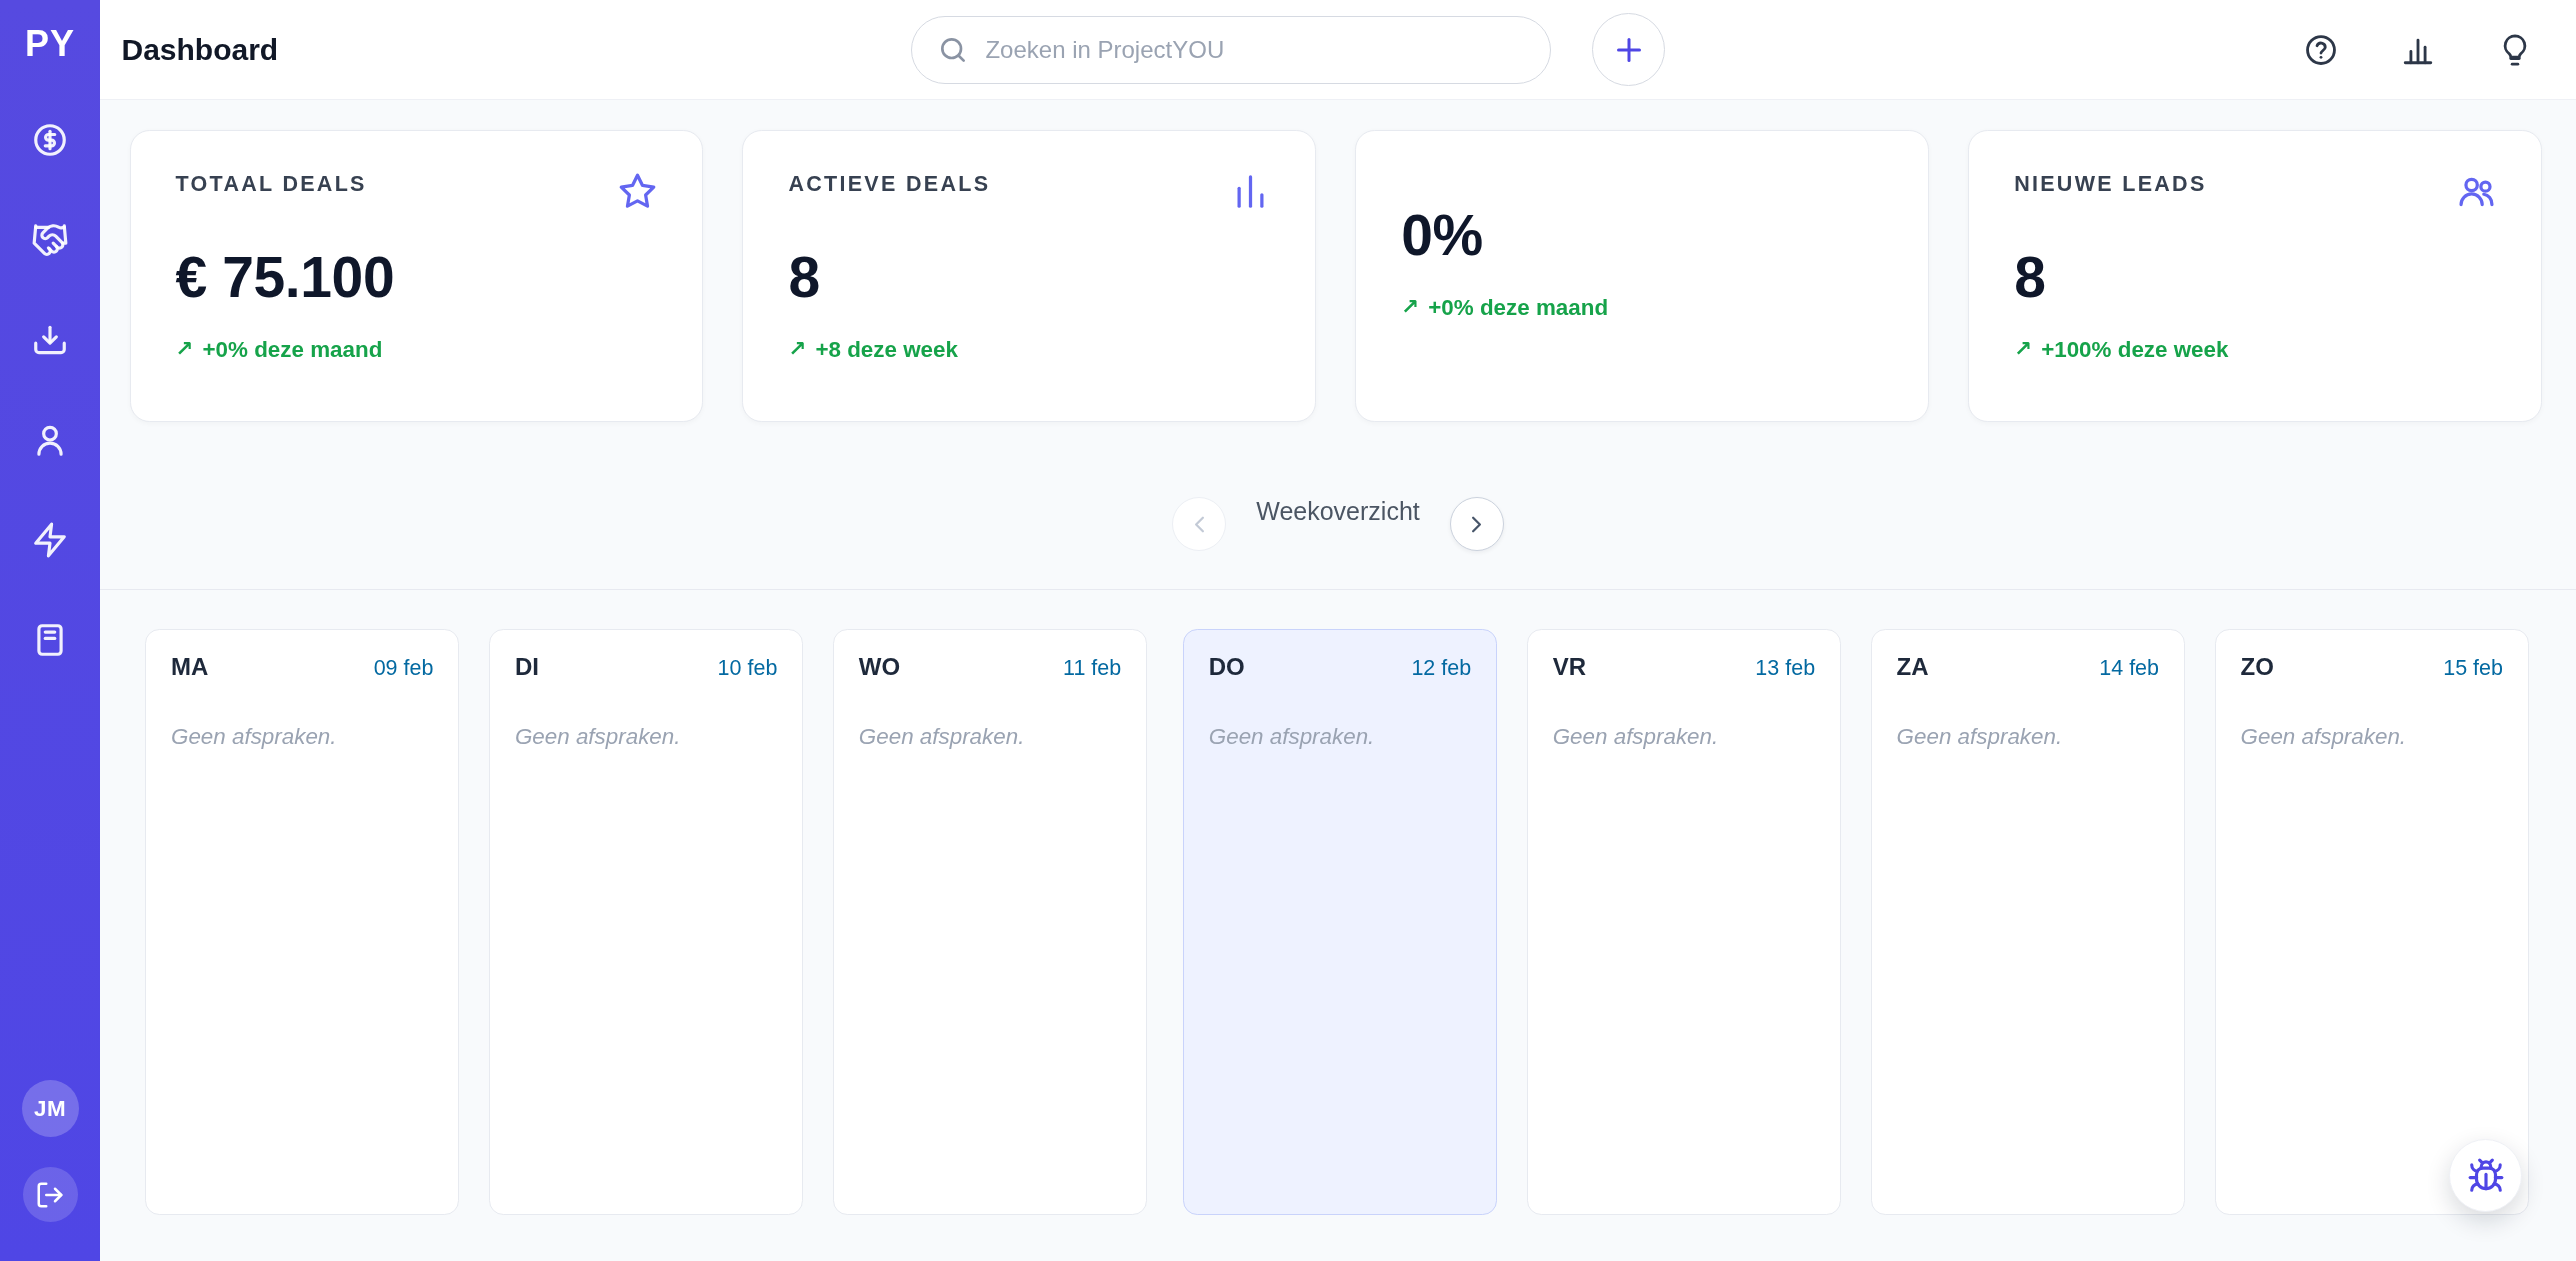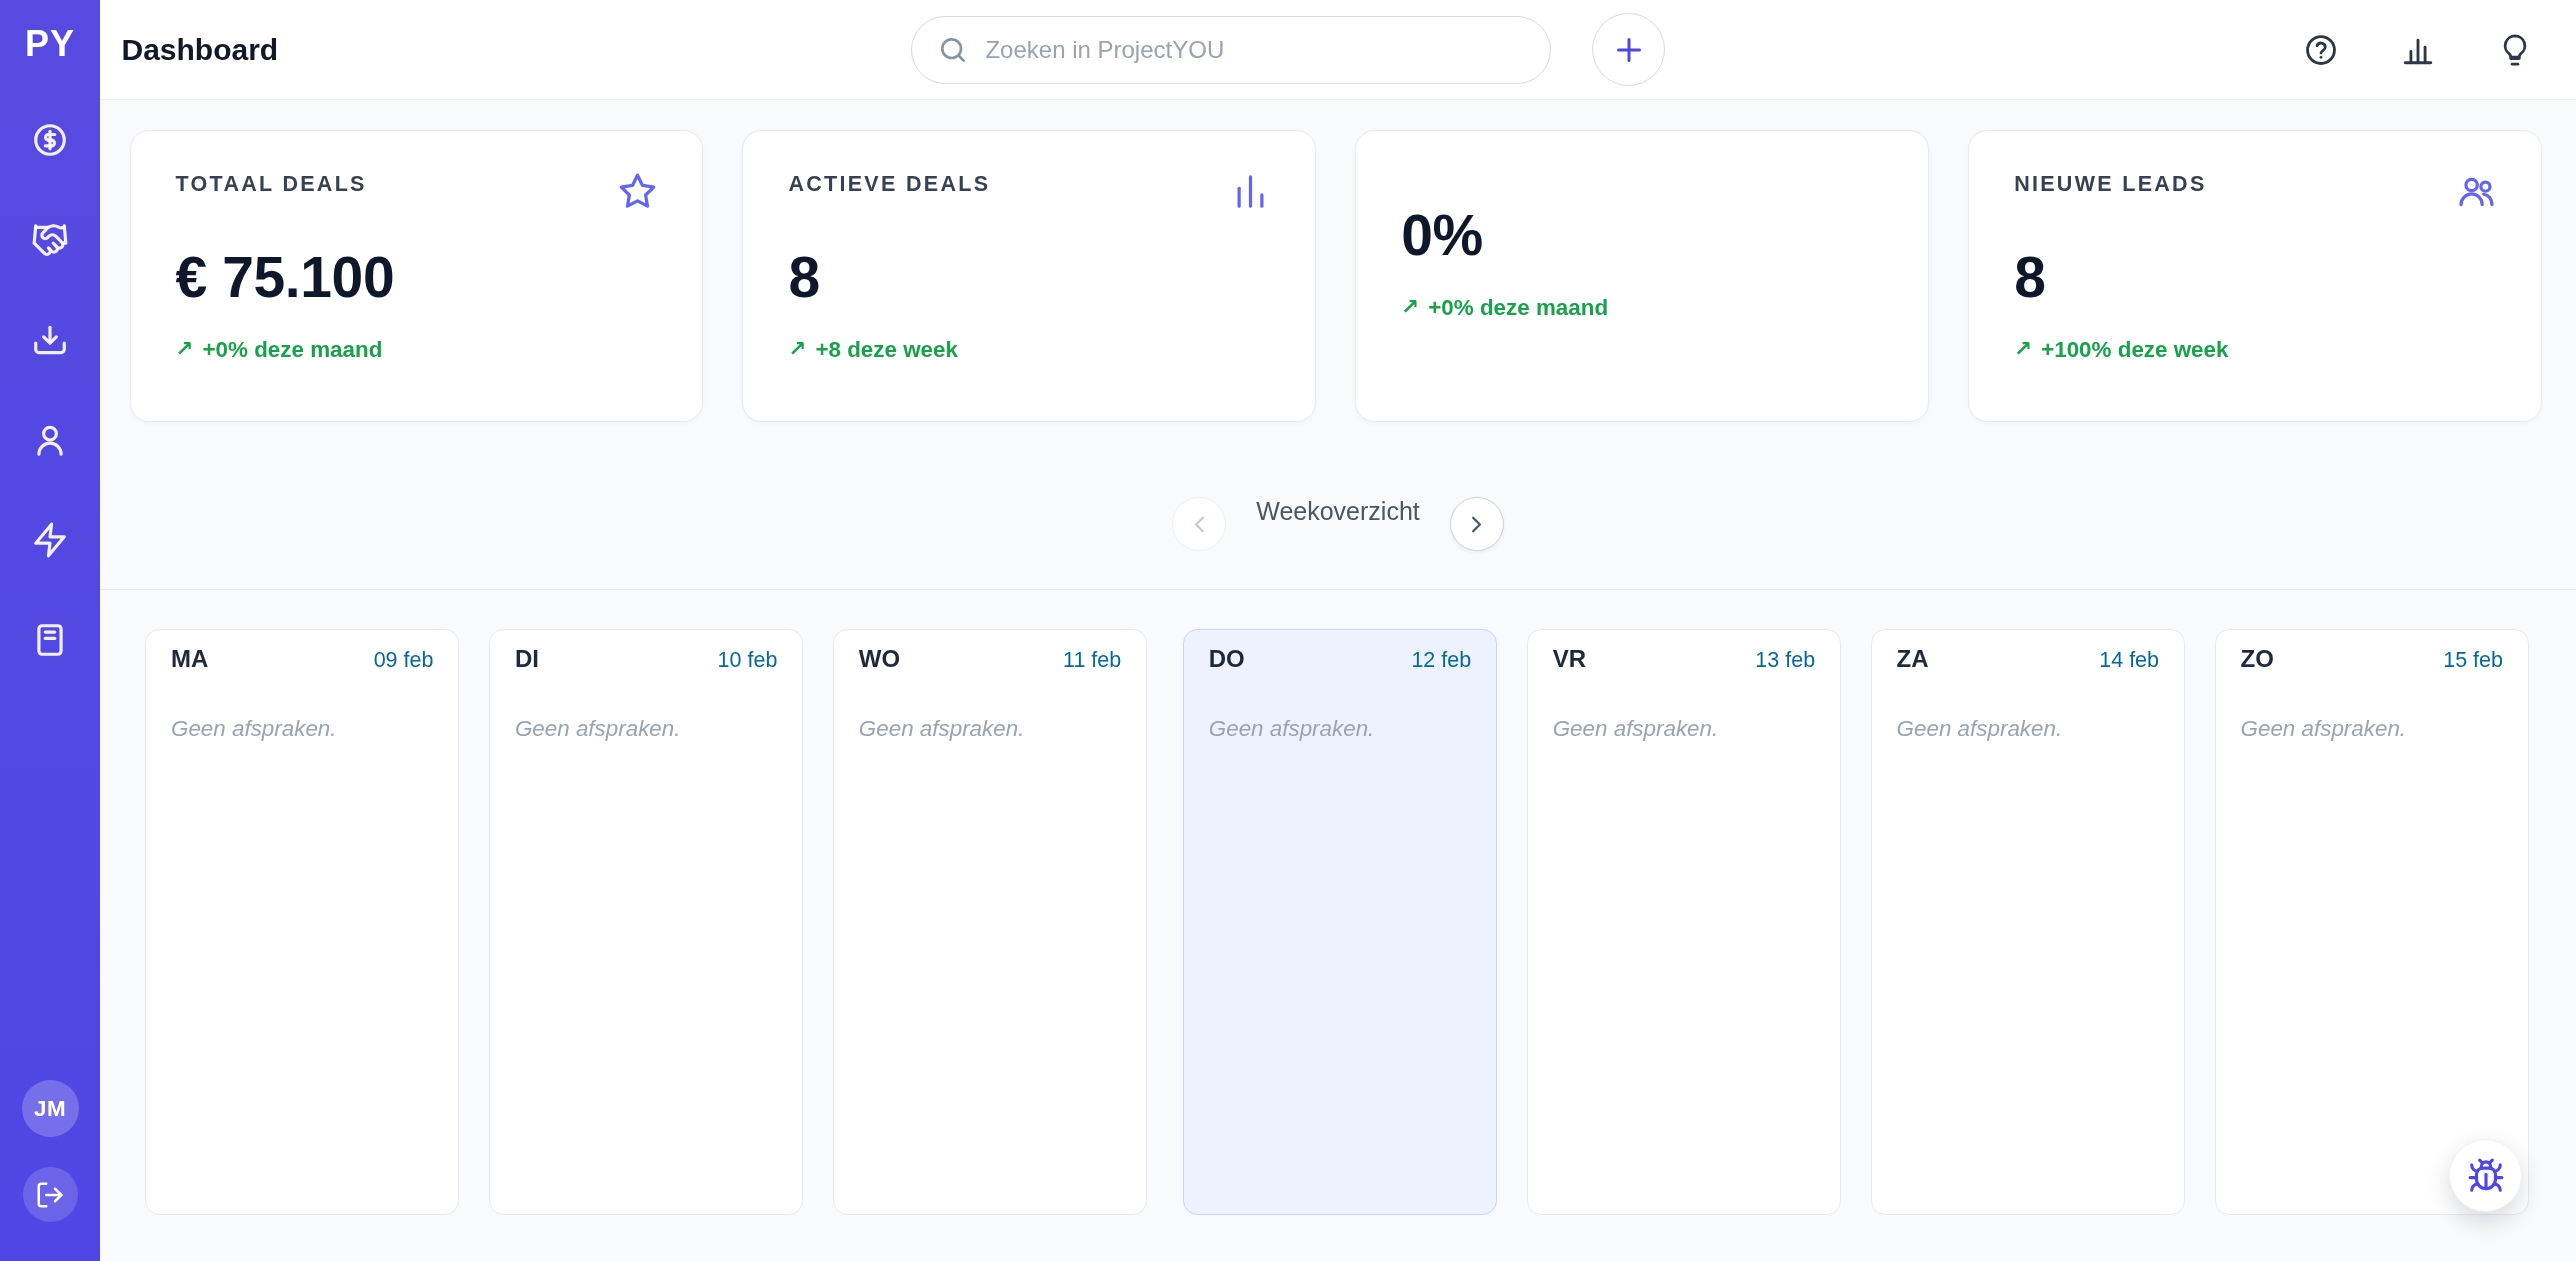--- a/index.html
+++ b/index.html
@@ -102,21 +102,21 @@
   .chev-btn svg { width:27px; height:27px; }
   .chev-prev { border:0.9px solid #eceff4; color:#c3cad6; }
   .chev-next { border:0.9px solid #cbd2dd; color:#475569; box-shadow:0 1.8px 4.5px rgba(15,23,42,.06); }
 
   .divider { border-bottom:0.9px solid #e7e9f0; margin-top:38px; }
 
   
   .week-grid { display:flex; gap:29.5px; padding:39px 47px 0 45px; flex:1; }
   .day-card {
     flex:1; background:#fff; border:0.9px solid #e7eaf0; border-radius:14.3px;
-    height:586px; padding:15px 25px; cursor:pointer;
+    height:586px; padding:23px 25px; cursor:pointer;
   }
   .day-card.today { background:#eef2ff; border-color:#c9d3fb;margin-left:6px; }
   .day-head { display:flex; justify-content:space-between; align-items:baseline; }
   .day-name { font-size:24px; font-weight:700; color:#1e293b; }
   .day-date { font-size:21.5px; color:#0369a1; }
   .day-empty { margin-top:43px; font-size:22.4px; font-style:italic; color:#9aa3b2; }
 
   
   .bug-fab {
     position:fixed; right:54px; bottom:49px; width:73px; height:73px; border-radius:50%;

